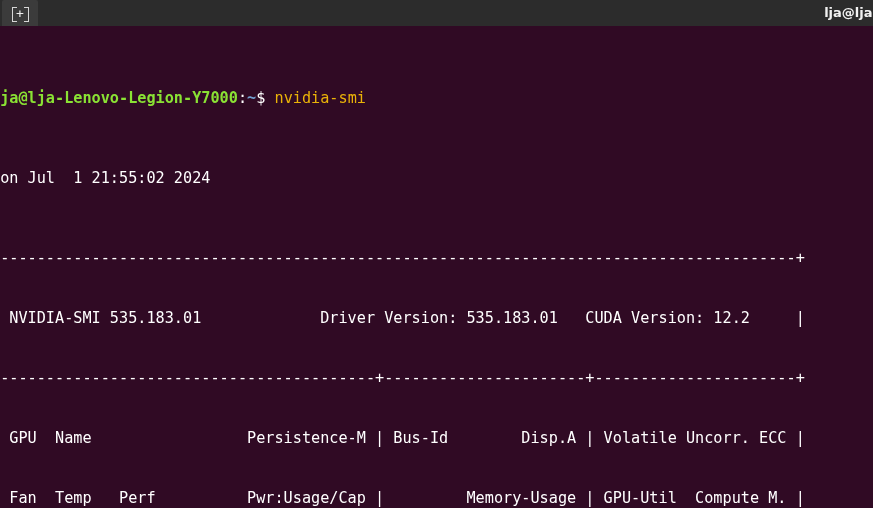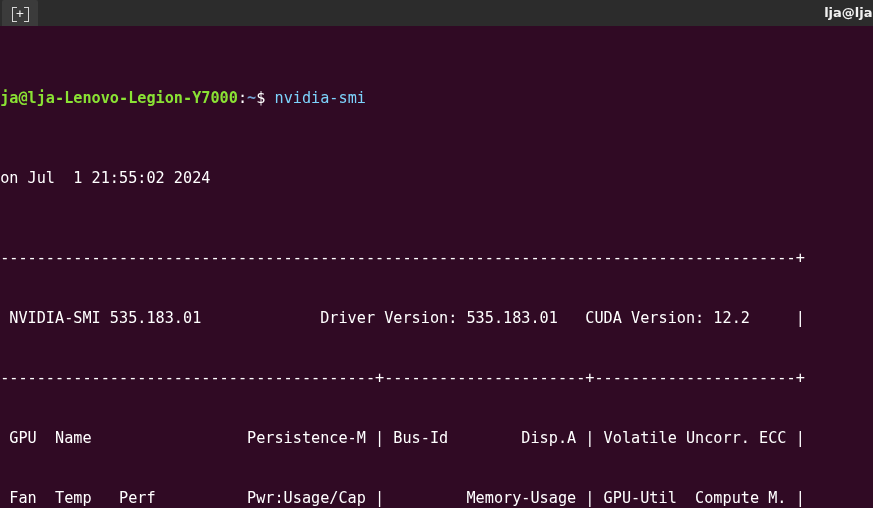--- a/index.html
+++ b/index.html
@@ -115,21 +115,21 @@
     color: #ffffff;
     letter-spacing: 0px;
   }
   .line {
     height: 20px;
     white-space: pre;
   }
   .c-white  { color: #ffffff; }
   .c-green  { color: #8ae234; font-weight: bold; }
   .c-blue   { color: #729fcf; font-weight: bold; }
-  .c-plain  { color: #7dd3fc; }
+  .c-plain  { color: #eab308; }
 
   
   #watermark-faint {
     position: absolute;
     left: 752px;
     top: 481px;
     color: rgba(225, 215, 225, 0.33);
     font-family: "DejaVu Sans", "Liberation Sans", sans-serif;
     font-size: 13px;
     white-space: pre;

